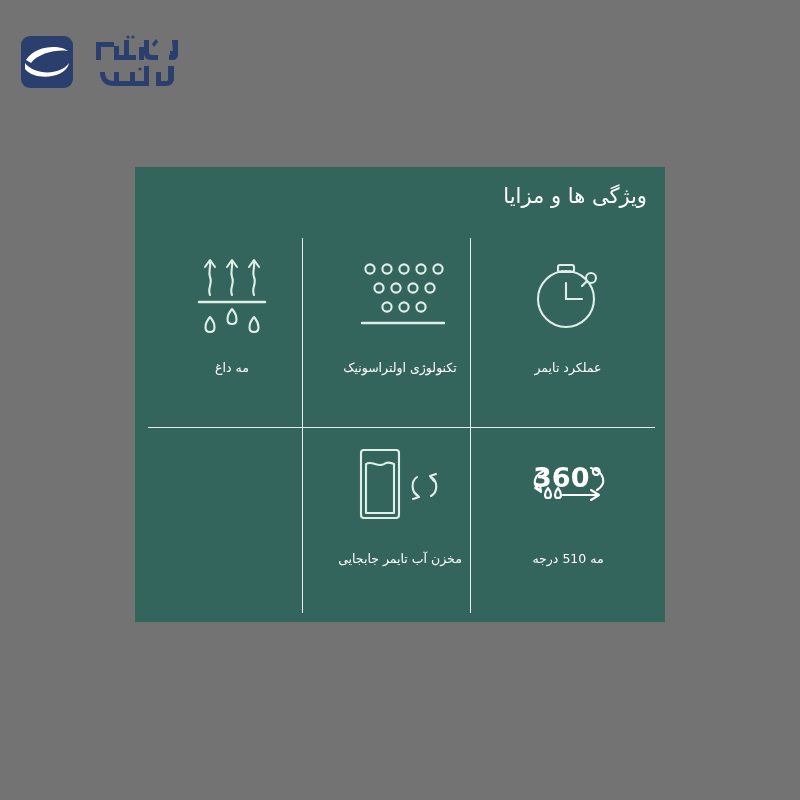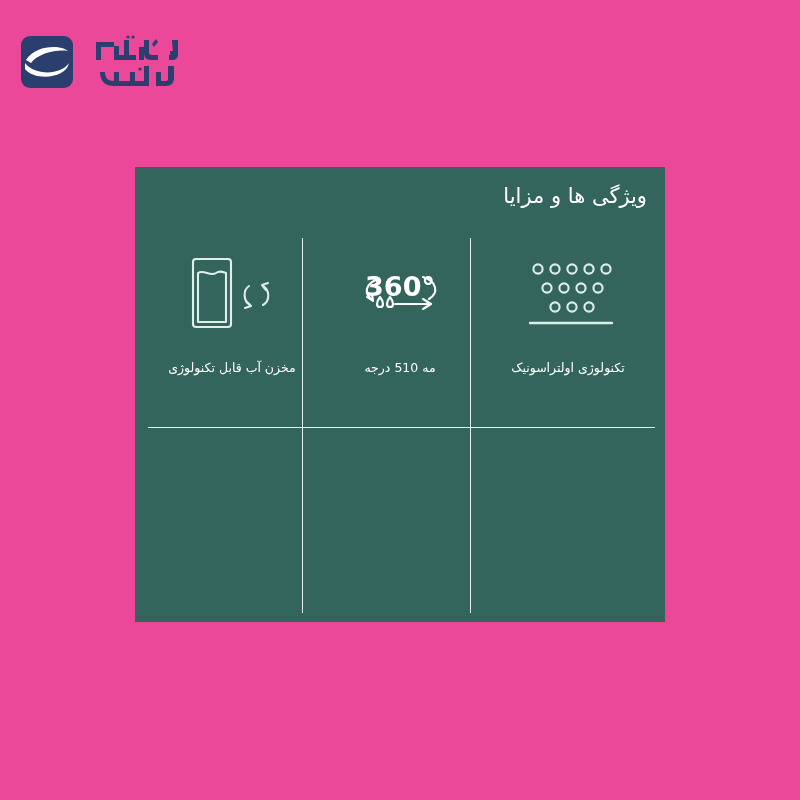--- a/index.html
+++ b/index.html
@@ -10,21 +10,21 @@
     height: 800px;
     background: #ffffff;
     font-family: "DejaVu Sans", "Liberation Sans", sans-serif;
     overflow: hidden;
   }
 
   .page {
     position: relative;
     width: 800px;
     height: 800px;
-    background: #ec4899;
+    background: #737373;
   }
 
   
   .brand {
     position: absolute;
     left: 20px;
     top: 26px;
     width: 200px;
     height: 72px;
     display: flex;
@@ -175,20 +175,38 @@
 
     <div class="panel-title">ویژگی ها و مزایا</div>
 
     <div class="divider divider-v v1"></div>
     <div class="divider divider-v v2"></div>
     <div class="divider divider-h h1"></div>
 
     <div class="feature-grid">
 
 
+      <div class="feature-cell">
+        <div class="cell-icon">
+          <svg width="78" height="80" viewBox="0 0 78 80" fill="none" stroke="#dfeee9" stroke-width="2.1" stroke-linecap="round" stroke-linejoin="round">
+
+            <circle cx="37" cy="46" r="28"></circle>
+
+            <rect x="29" y="12" width="16" height="7" rx="2"></rect>
+            <path d="M33 19 L 33 18 M41 19 L 41 18"></path>
+
+            <circle cx="62" cy="25" r="5"></circle>
+            <path d="M57 29 L 53 33"></path>
+
+            <path d="M37 46 L 37 30"></path>
+            <path d="M37 46 L 53 46"></path>
+          </svg>
+        </div>
+        <div class="cell-label">عملکرد تایمر</div>
+      </div>
 
       <div class="feature-cell">
         <div class="cell-icon">
           <svg width="92" height="72" viewBox="0 0 92 72" fill="none" stroke="#dfeee9" stroke-width="2.1" stroke-linecap="round" stroke-linejoin="round">
 
             <circle cx="16" cy="12" r="4.6"></circle>
             <circle cx="33" cy="12" r="4.6"></circle>
             <circle cx="50" cy="12" r="4.6"></circle>
             <circle cx="67" cy="12" r="4.6"></circle>
             <circle cx="84" cy="12" r="4.6"></circle>
@@ -201,20 +219,40 @@
             <circle cx="33" cy="50" r="4.6"></circle>
             <circle cx="50" cy="50" r="4.6"></circle>
             <circle cx="67" cy="50" r="4.6"></circle>
 
             <path d="M8 66 L 90 66" stroke-width="2.4"></path>
           </svg>
         </div>
         <div class="cell-label">تکنولوژی اولتراسونیک</div>
       </div>
 
+      <div class="feature-cell">
+        <div class="cell-icon">
+          <svg width="76" height="84" viewBox="0 0 76 84" fill="none" stroke="#dfeee9" stroke-width="2.1" stroke-linecap="round" stroke-linejoin="round">
+
+            <path d="M16 44 C 13 37, 19 33, 16 26 C 14 21, 17 17, 16 10"></path>
+            <path d="M11 16 L 16 9 L 21 16"></path>
+            <path d="M38 44 C 35 37, 41 33, 38 26 C 36 21, 39 17, 38 10"></path>
+            <path d="M33 16 L 38 9 L 43 16"></path>
+            <path d="M60 44 C 57 37, 63 33, 60 26 C 58 21, 61 17, 60 10"></path>
+            <path d="M55 16 L 60 9 L 65 16"></path>
+
+            <path d="M5 51 L 71 51" stroke-width="2.5"></path>
+
+            <path d="M38 58 C 32 65, 32 73, 38 73 C 44 73, 44 65, 38 58 Z"></path>
+            <path d="M16 66 C 10 73, 10 81, 16 81 C 22 81, 22 73, 16 66 Z"></path>
+            <path d="M60 66 C 54 73, 54 81, 60 81 C 66 81, 66 73, 60 66 Z"></path>
+          </svg>
+        </div>
+        <div class="cell-label">مه داغ</div>
+      </div>
 
       <div class="feature-cell">
         <div class="cell-icon">
           <svg width="94" height="64" viewBox="0 0 94 64" fill="none" stroke="#ffffff" stroke-width="2.1" stroke-linecap="round" stroke-linejoin="round">
 
             <text x="47" y="27" text-anchor="middle" dominant-baseline="middle" fill="#ffffff" stroke="none" font-family="'DejaVu Sans','Liberation Sans',sans-serif" font-size="27" font-weight="700">360°</text>
 
             <path d="M26 18 C 12 22, 10 33, 20 39"></path>
             <path d="M14 36 L 20 40 L 19 33"></path>
 
@@ -237,19 +275,19 @@
             <rect x="8" y="6" width="38" height="68" rx="3"></rect>
 
             <path d="M13 20 C 19 16, 25 24, 31 20 C 35 17, 38 19, 41 20 L 41 69 L 13 69 Z"></path>
 
             <path d="M64 33 C 58 37, 58 48, 65 52"></path>
             <path d="M61 48 L 66 53 L 60 55"></path>
             <path d="M78 52 C 85 48, 85 37, 78 33"></path>
             <path d="M81 37 L 77 32 L 83 30"></path>
           </svg>
         </div>
-        <div class="cell-label">مخزن آب قابل تکنولوژی</div>
+        <div class="cell-label">مخزن آب تایمر جابجایی</div>
       </div>
 
     </div>
   </div>
 
 </div>
 
 </body></html>

